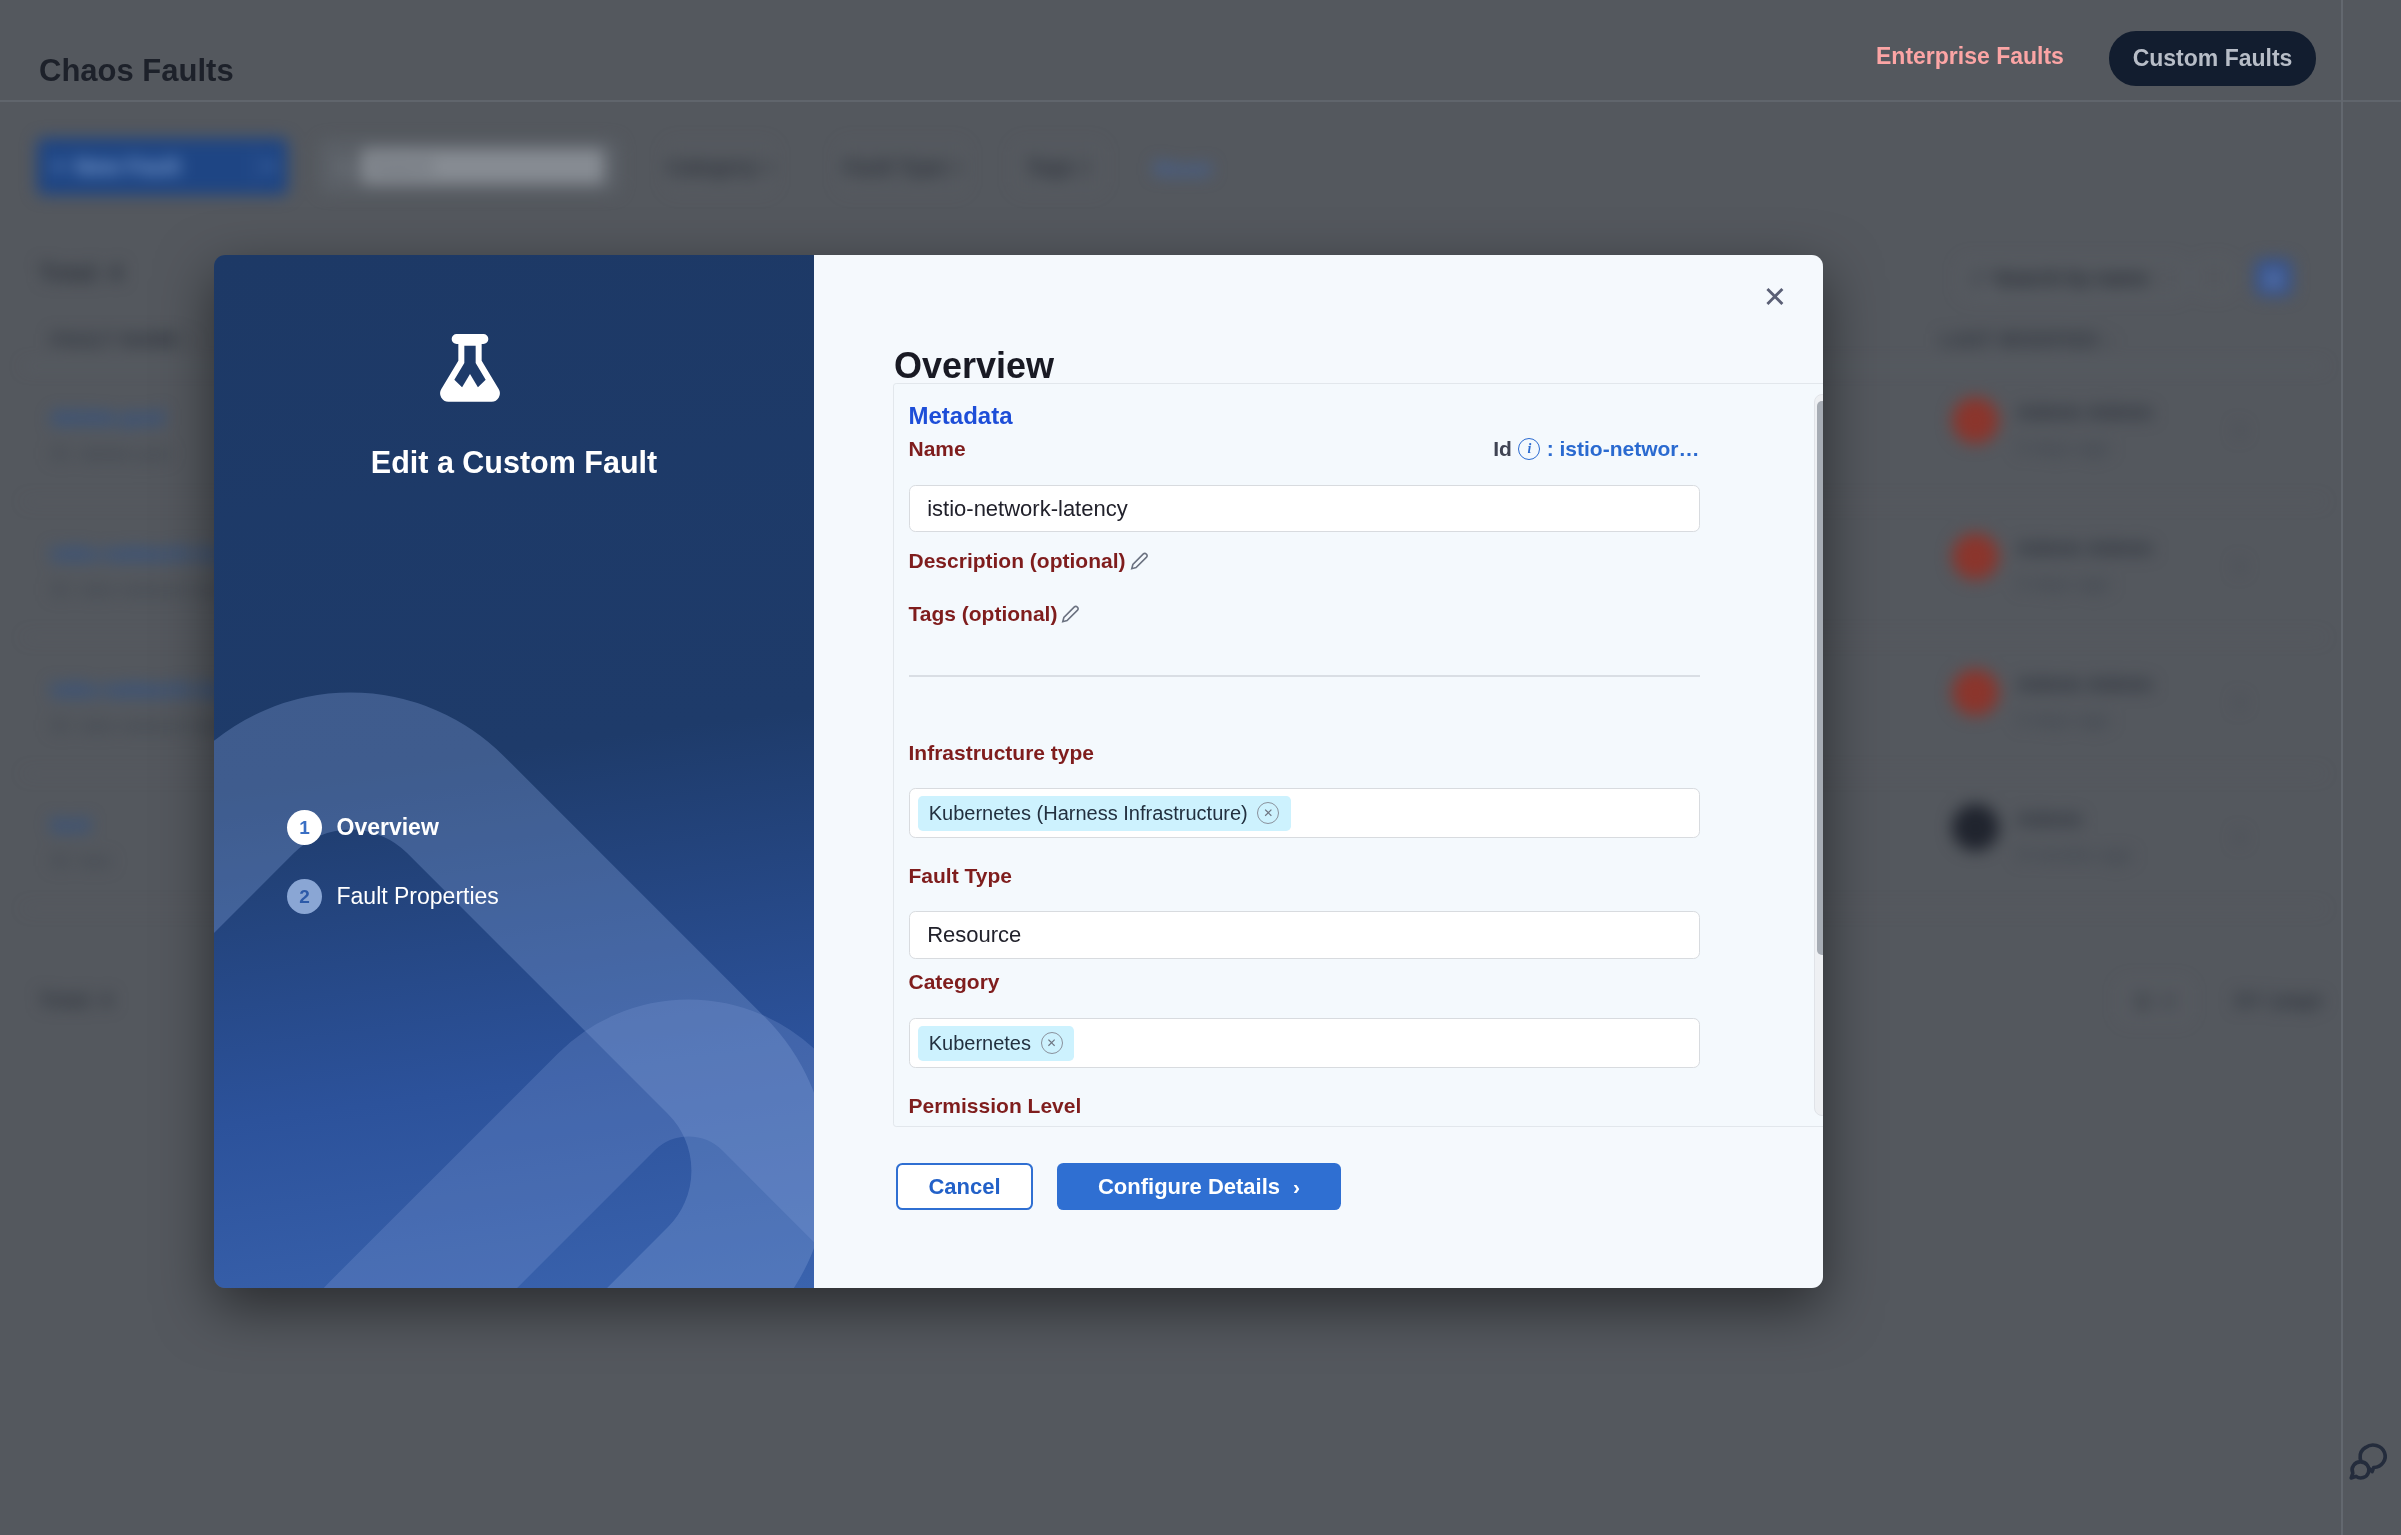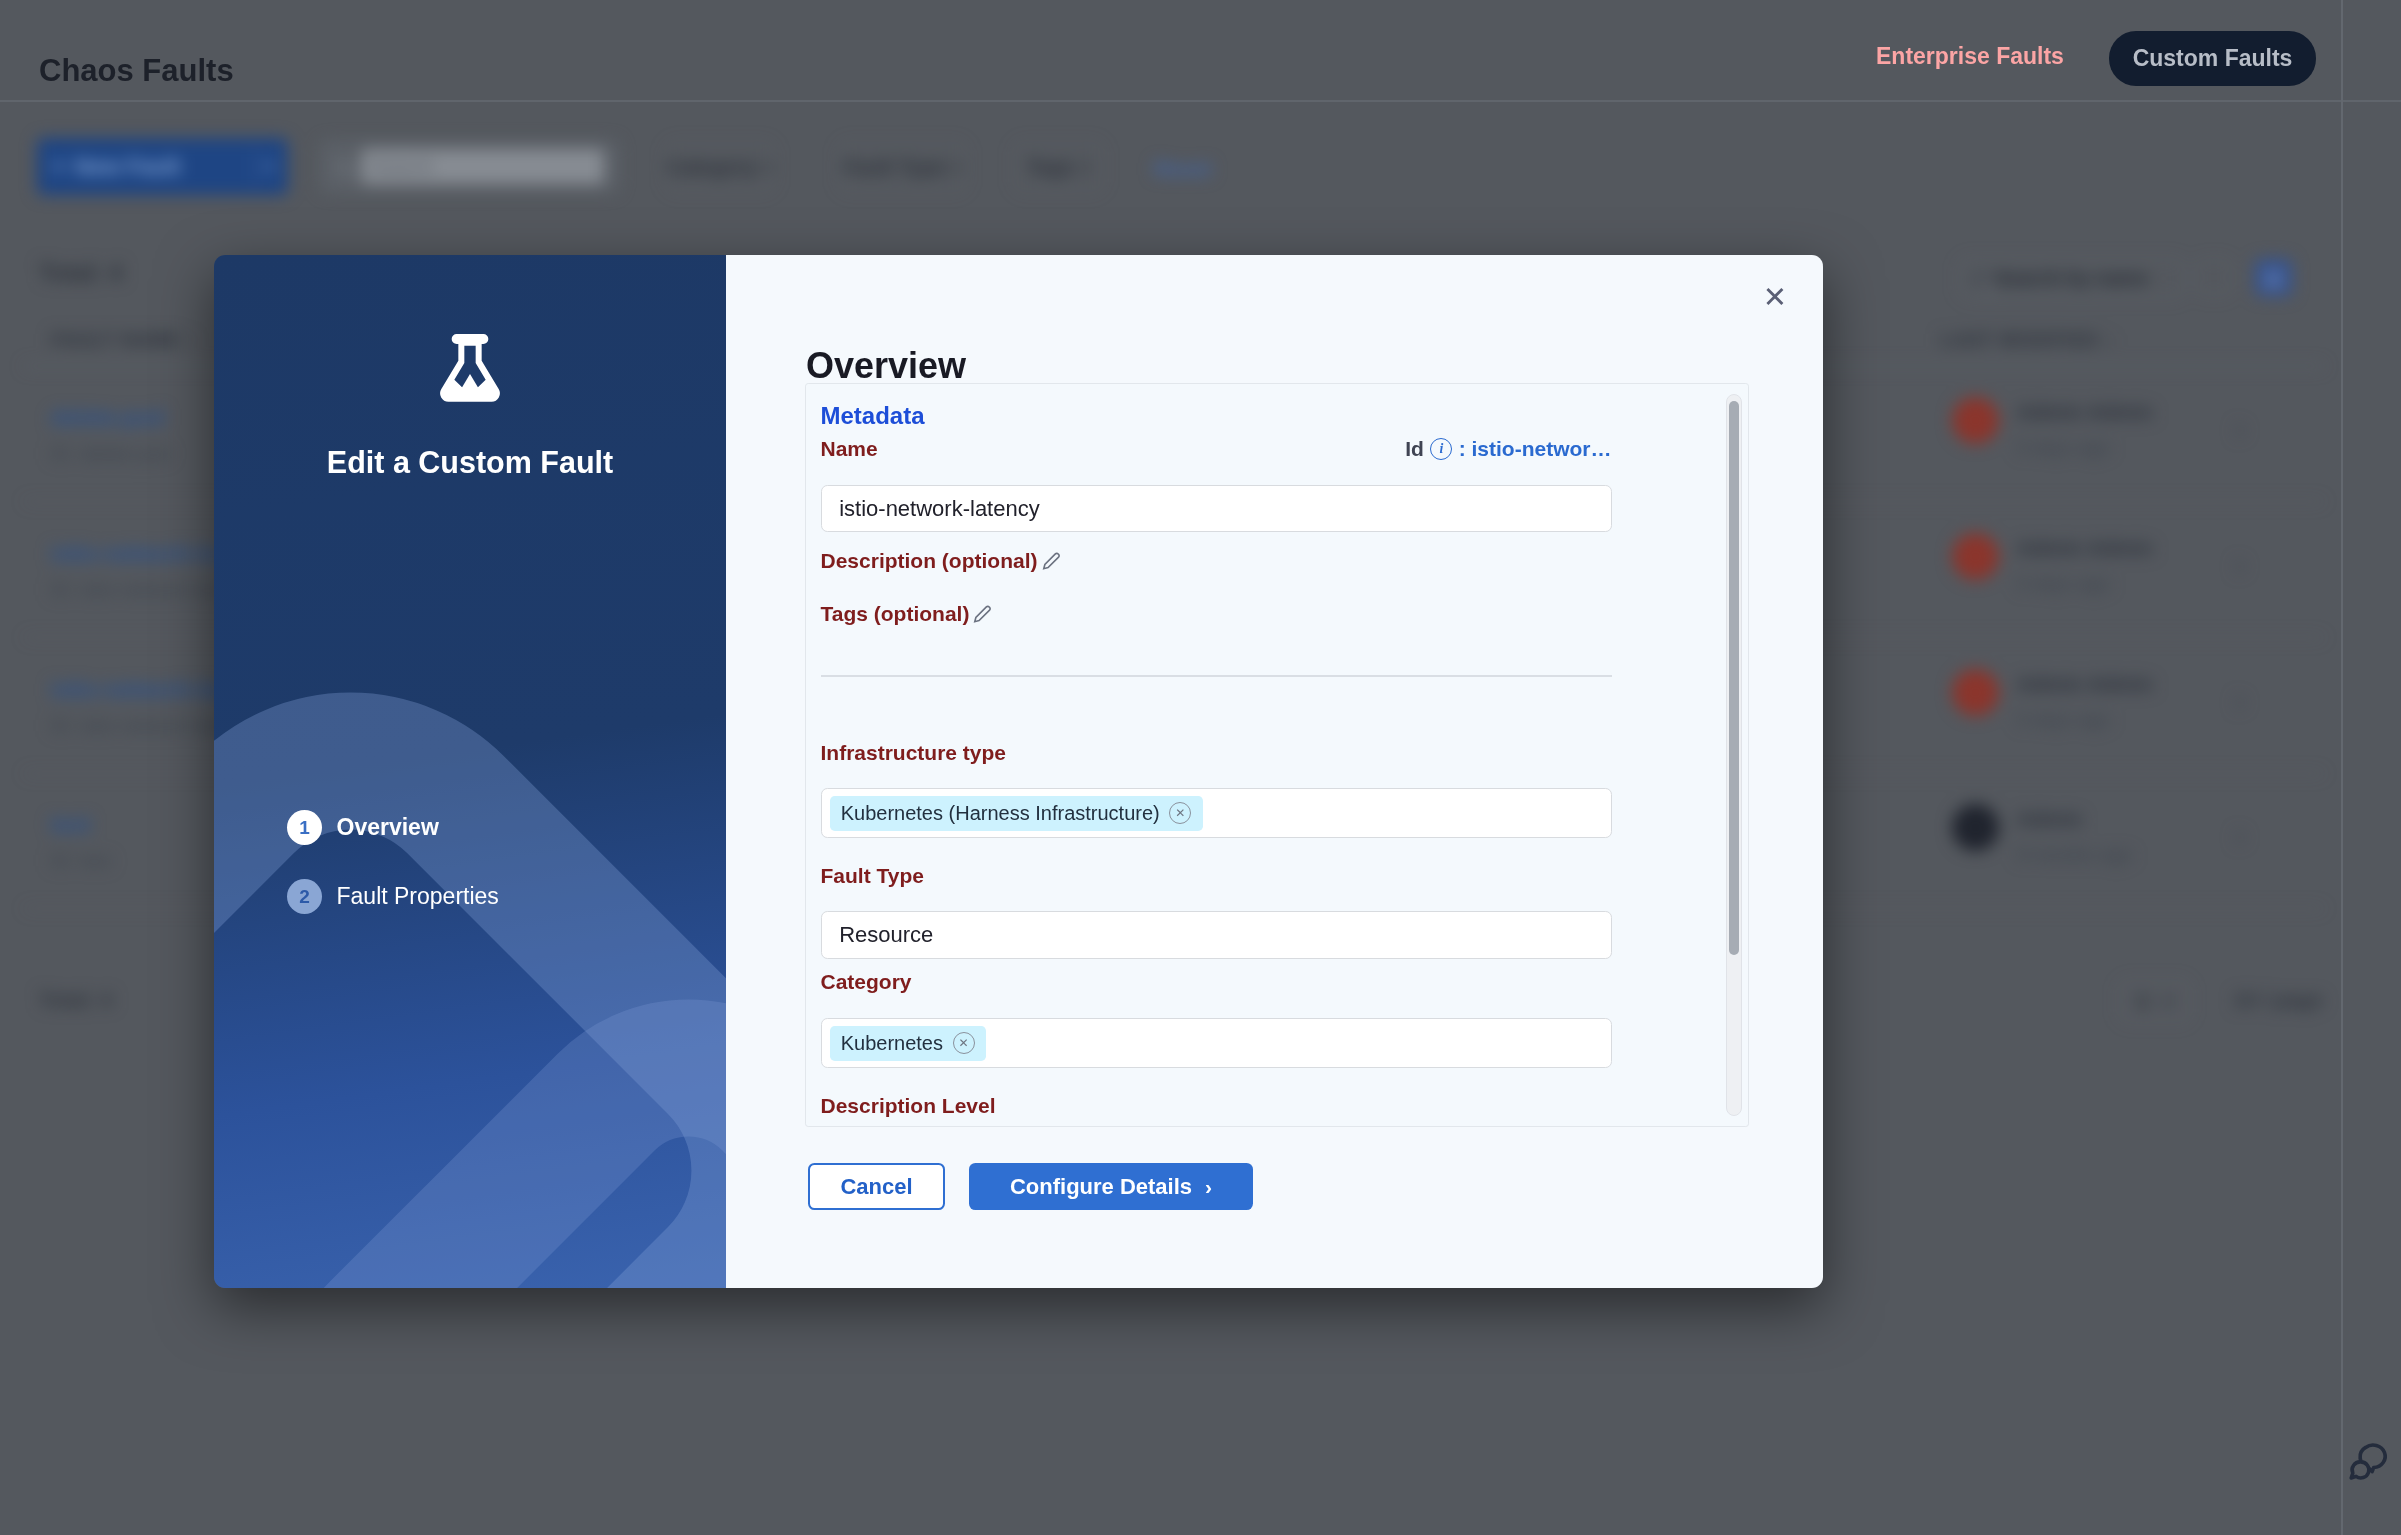--- a/index.html
+++ b/index.html
@@ -68,21 +68,21 @@
     border-radius:6.4px; display:flex; align-items:center; justify-content:space-evenly;
     color:#272c35; font-size:21px; font-weight:bold; }
   .pg-per { position:absolute; left:2233px; top:988px; font-size:21px; font-weight:bold; color:#2f343d; }
 
   .chat-fab { position:absolute; left:2348px; top:1441px; width:45px; height:45px; }
 
   
   .modal { position:absolute; left:214px; top:255px; width:1609px; height:1033px;
     border-radius:11.2px; overflow:hidden; display:flex;
     box-shadow:0 19px 56px rgba(0,0,0,0.5); }
-  .modal-left { position:relative; width:512px; flex:none; overflow:hidden;
+  .modal-left { position:relative; width:600px; flex:none; overflow:hidden;
     background:linear-gradient(172deg,#1d3966 0%,#1e3b6a 48%,#2c529b 78%,#3a63ae 100%); }
   .wm { position:absolute; border:137px solid rgba(130,160,215,0.33); transform:rotate(45deg); }
   .wm1 { width:803px; height:803px; border-radius:217px; left:-265px; top:514px; }
   .wm2 { width:691px; height:691px; border-radius:185px; left:129px; top:811px; border-color:rgba(130,160,215,0.26); }
   .flask-wrap { position:absolute; left:216px; top:74px; width:80px; height:80px; }
   .wizard-title { position:absolute; left:0; right:0; top:190px; text-align:center;
     color:#ffffff; font-size:30.5px; font-weight:bold; }
   .step { position:absolute; left:73px; display:flex; align-items:center; gap:14.5px; }
   .step-1 { top:555px; } .step-2 { top:624px; }
   .step-dot { width:35px; height:35px; border-radius:50%; flex:none;
@@ -318,21 +318,21 @@
       <input class="txt-input inp-ft" value="Resource" style="">
 
       <div class="fld-label lbl-cat">Category</div>
       <div class="chip-input inp-cat">
         <span class="chip">
           <span>Kubernetes</span>
           <span class="chip-x">✕</span>
         </span>
       </div>
 
-      <div class="fld-label lbl-perm">Description Level</div>
+      <div class="fld-label lbl-perm">Permission Level</div>
 
       <div class="vscroll-track">
         <div class="vscroll-thumb"></div>
       </div>
     </div>
 
     <button class="btn-cancel">Cancel</button>
     <button class="btn-configure">
       <span>Configure Details</span>
       <span class="btn-chev">›</span>

